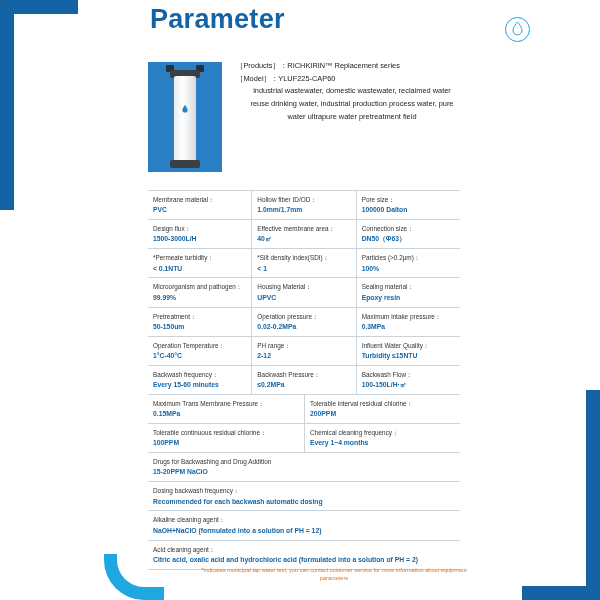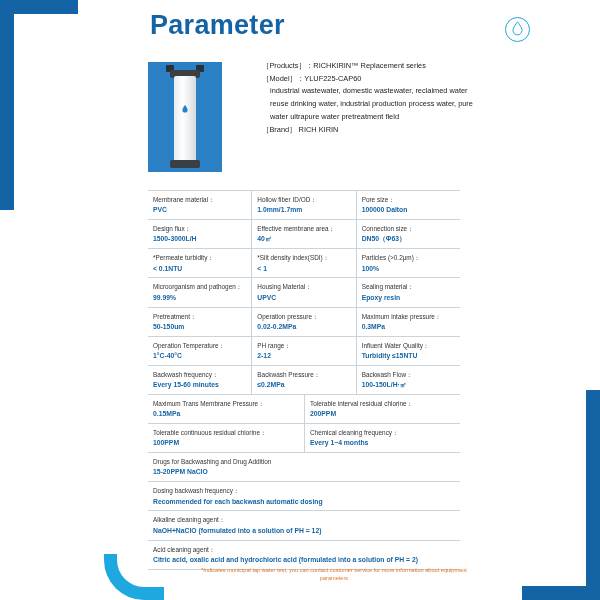--- a/index.html
+++ b/index.html
@@ -43,21 +43,21 @@
     border-bottom: 13px solid #1fa7e0;
     border-bottom-left-radius: 40px;
   }
   
   .header {
     position: absolute;
     left: 118px; top: 0; width: 468px; height: 58px;
   }
   .title {
     position: absolute;
-    left: 32px; top: 10px;
+    left: 32px; top: 4px;
     font-size: 27px;
     font-weight: bold;
     color: #1464a5;
     letter-spacing: .3px;
   }
   .logo-circle {
     position: absolute;
     right: 56px; top: 17px;
     width: 25px; height: 25px;
     border: 1.6px solid #1fa7e0;
@@ -115,24 +115,23 @@
     left: 32px; top: 42px;
     width: 10px; height: 10px;
   }
   .spec-list {
     position: absolute;
     left: 88px; top: -2px;
     width: 224px;
     font-size: 7.4px;
     color: #222;
     line-height: 1.72;
-    margin-left: 26px;
   }
   .spec-list div { white-space: nowrap; }
-  .spec-indent { padding-left: 8px; white-space: normal !important; }
+  .spec-indent { padding-left: 8px; white-space: normal !important; text-align: center; }
   
   .table {
     position: absolute;
     left: 148px; top: 190px;
     width: 312px;
     border-top: 1px solid #c9d4dc;
   }
   .row {
     display: flex;
     border-bottom: 1px solid #c9d4dc;
@@ -198,21 +197,20 @@
       <div class="membrane"></div>
       <div class="cap-bot"></div>
       <svg class="mem-logo" viewBox="0 0 10 10">
         <path d="M5 1 C5 1 2.4 4.2 2.4 6 a2.6 2.6 0 0 0 5.2 0 C7.6 4.2 5 1 5 1 z" fill="#2b7fc4"></path>
       </svg>
     </div>
     <div class="spec-list">
       <div>［Products］：RICHKIRIN™ Replacement series</div>
       <div>［Model］：YLUF225-CAP60</div>
       <div class="spec-indent">industrial wastewater, domestic wastewater, reclaimed water reuse drinking water, industrial production process water, pure water ultrapure water pretreatment field</div>
-      <div>［Brand］ RICH KIRIN</div>
     </div>
   </div>
 
   <div class="table">
 
     <div class="row">
       <div class="cell">
         <div class="c-label">Membrane material：</div>
         <div class="c-value">PVC</div>
       </div>

